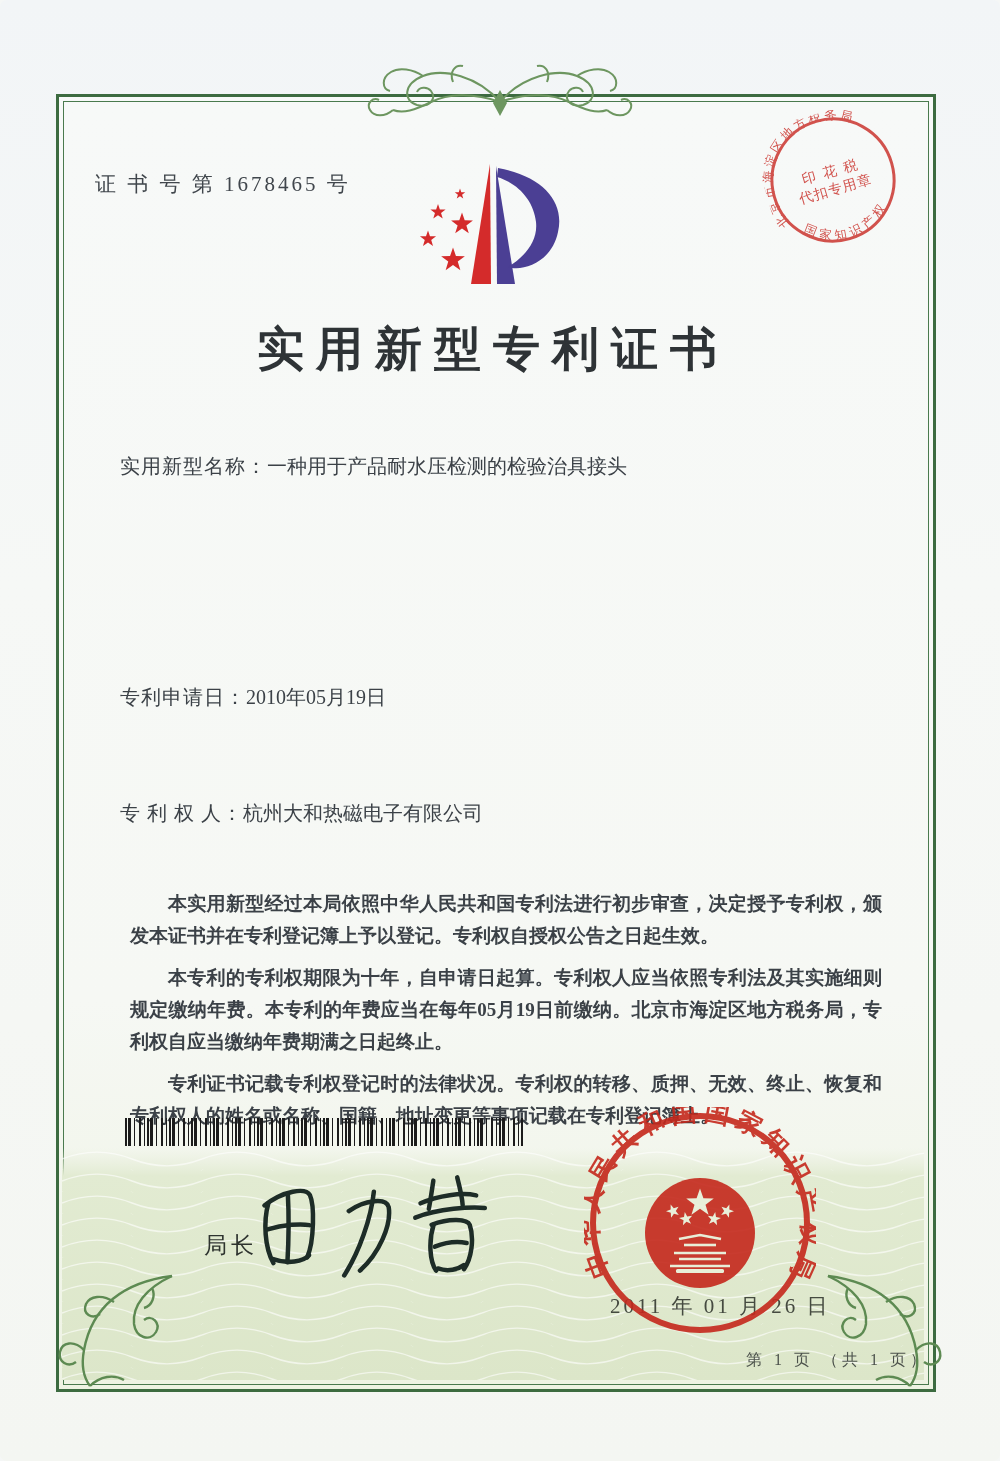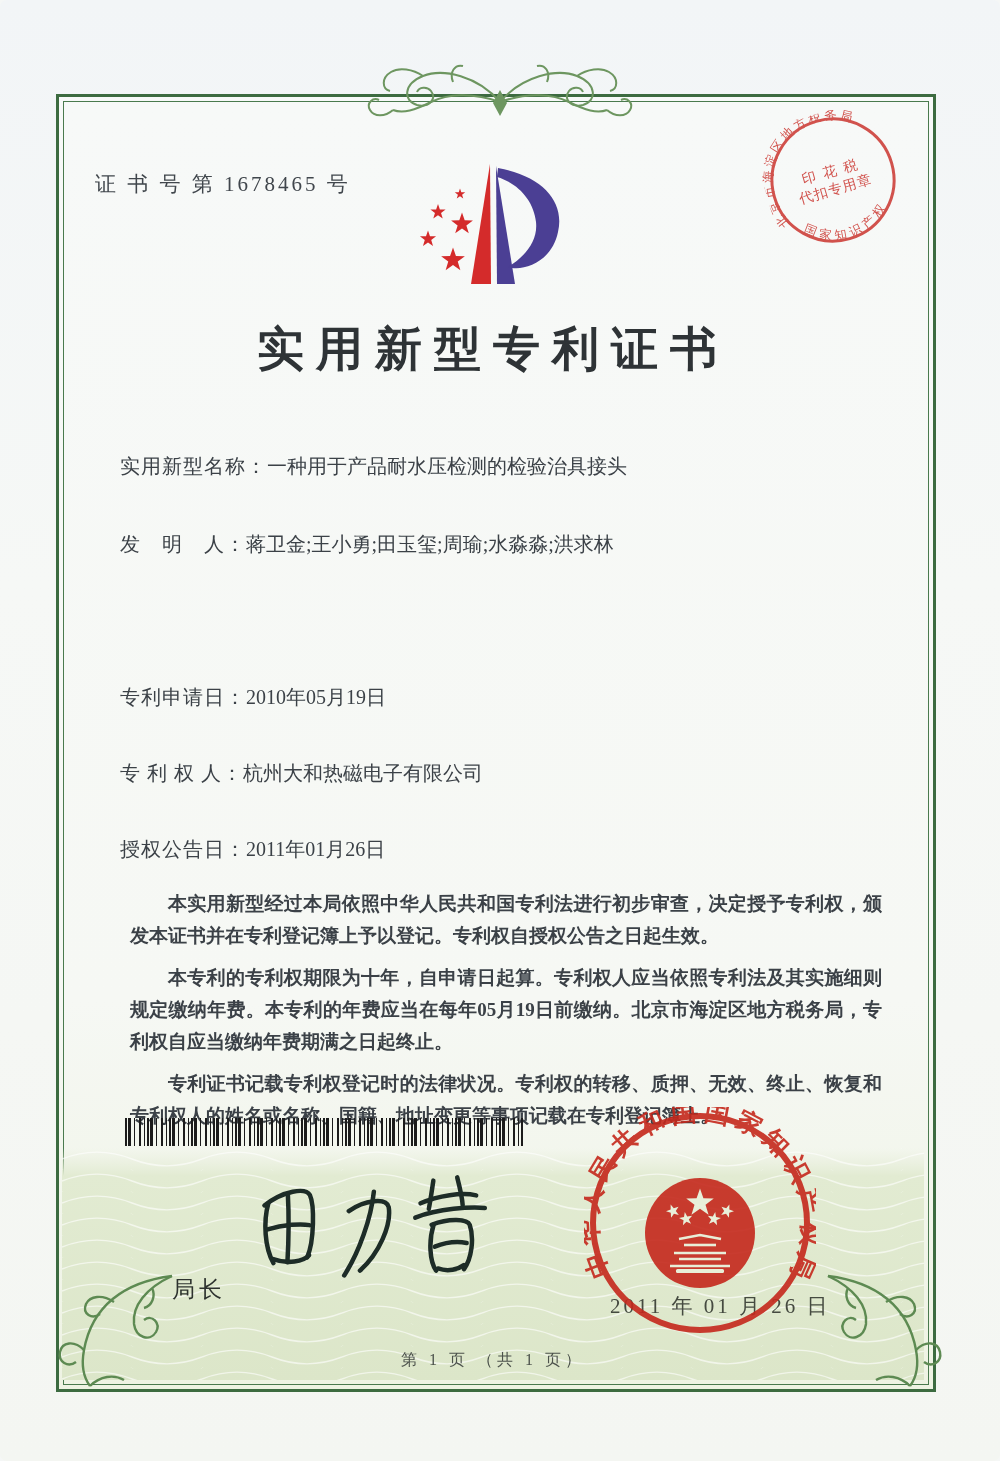--- a/index.html
+++ b/index.html
@@ -17,24 +17,24 @@
          letter-spacing:12px;color:#2e3336;}
   .field{left:120px;width:780px;font-size:20px;color:#3b4147;white-space:nowrap;}
   .field .lab{letter-spacing:1px;}
   .paras{left:120px;top:878px;width:772px;font-size:19px;line-height:32px;text-align:justify;color:#3b4147;}
   .paras p{margin:10px;text-indent:2em;font-weight:bold;}
   .barcode{left:125px;top:1118px;width:398px;height:28px;
      background:repeating-linear-gradient(90deg,#1b1b1b 0 2px,transparent 2px 3px,#1b1b1b 3px 6px,
         transparent 6px 9px,#1b1b1b 9px 10px,transparent 10px 14px,#1b1b1b 14px 16px,transparent 16px 19px,
         #1b1b1b 19px 20px,transparent 20px 22px);}
   .wave-band{left:62px;top:1148px;width:862px;height:232px;}
-  .commissioner{left:172px;top:1230px;font-size:23px;letter-spacing:4px;color:#2e332f;margin-top:44px;}
+  .commissioner{left:204px;top:1230px;font-size:23px;letter-spacing:4px;color:#2e332f;}
   .signature{left:250px;top:1168px;transform:rotate(-3deg);}
   .seal-date{left:610px;top:1292px;font-size:21px;letter-spacing:3px;color:#454a40;}
-  .footer{left:56px;top:1350px;width:874px;text-align:center;font-size:16px;letter-spacing:4px;color:#4c524c;}
+  .footer{left:56px;top:1350px;width:874px;text-align:right;font-size:16px;letter-spacing:4px;color:#4c524c;}
   .tax-stamp{left:765px;top:112px;transform:rotate(-16deg);opacity:.88;}
   .office-seal{left:584px;top:1107px;opacity:.9;}
   .logo{left:405px;top:138px;}
   .ornament-top{left:333px;top:56px;}
   .corner-bl{left:52px;top:1262px;}
   .corner-br{left:814px;top:1262px;}
 </style>
 </head>
 <body>
 
@@ -119,31 +119,25 @@
         <textPath href="#taxArcB" startOffset="2">国家知识产权局</textPath>
       </text>
     </g>
   </svg>
 
   <div class="abs field" style="top:453px">
     <span class="lab">实用新型名称：</span><span>一种用于产品耐水压检测的检验治具接头</span>
   </div>
 
   <div class="abs title">实用新型专利证书</div>
-  <div class="abs field" style="top:531px">
-    <span class="lab">发　明　人：</span><span>蒋卫金;王小勇;田玉玺;周瑜;水淼淼;洪求林</span>
-  </div>
   <div class="abs field" style="top:684px">
     <span class="lab">专利申请日：</span><span>2010年05月19日</span>
   </div>
-  <div class="abs field" style="top:760px">
+  <div class="abs field" style="top:800px">
     <span class="lab">专 利 权 人：</span><span>杭州大和热磁电子有限公司</span>
-  </div>
-  <div class="abs field" style="top:836px">
-    <span class="lab">授权公告日：</span><span>2011年01月26日</span>
   </div>
 
   <div class="abs paras">
     <p>本实用新型经过本局依照中华人民共和国专利法进行初步审查，决定授予专利权，颁发本证书并在专利登记簿上予以登记。专利权自授权公告之日起生效。</p>
     <p>本专利的专利权期限为十年，自申请日起算。专利权人应当依照专利法及其实施细则规定缴纳年费。本专利的年费应当在每年05月19日前缴纳。北京市海淀区地方税务局，专利权自应当缴纳年费期满之日起终止。</p>
     <p>专利证书记载专利权登记时的法律状况。专利权的转移、质押、无效、终止、恢复和专利权人的姓名或名称、国籍、地址变更等事项记载在专利登记簿上。</p>
   </div>
 
   <div class="abs barcode"></div>
 

